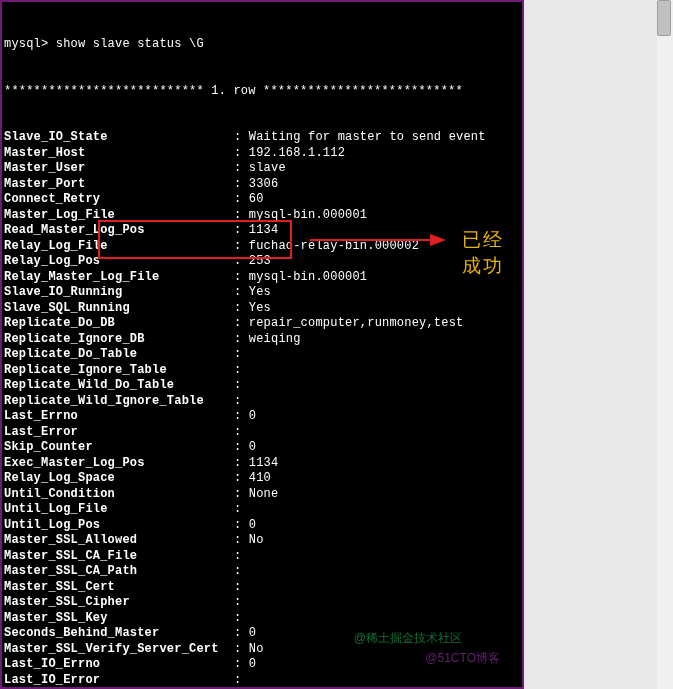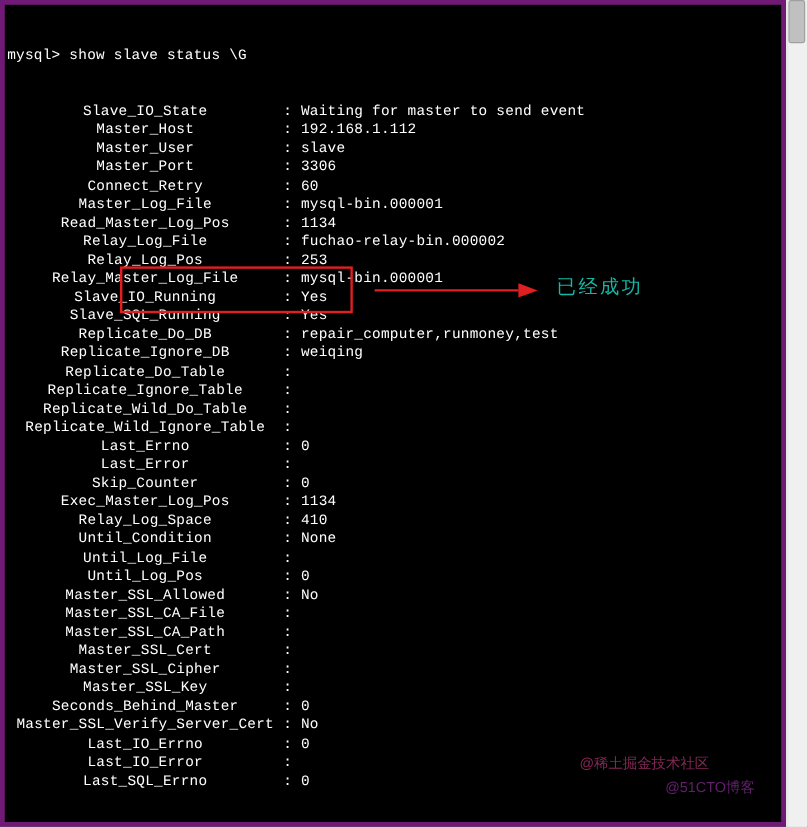--- a/index.html
+++ b/index.html
@@ -7,43 +7,44 @@
     padding: 0;
     width: 673px;
     height: 689px;
     font-family: "Courier New", Consolas, monospace;
     font-size: 12px;
     background: #e8e8e8;
     overflow: hidden;
     position: relative;
   }
   .outer {
-    width: 655px;
+    width: 524px;
     height: 689px;
     background: #000;
     color: #fff;
     position: relative;
-    border: 4px solid #701a75;
+    border: 2px solid #701a75;
     box-sizing: border-box;
   }
   .term {
     padding: 4px 2px 4px 2px;
     white-space: pre;
     line-height: 15.5px;
     letter-spacing: 0.2px;
   }
   .row {
     display: block;
     white-space: pre;
   }
   .lbl {
     display: inline-block;
     width: 230px;
-    text-align: center;
+    text-align: left;
     white-space: pre;
+    font-weight: bold;
   }
   .colon {
     white-space: pre;
   }
   .val {
     white-space: pre;
     margin-top: 16px;
   }
 
   .highlight-box {
@@ -62,23 +63,23 @@
     top: 228px;
     width: 140px;
     height: 20px;
     pointer-events: none;
   }
   .arrow svg { display:block; }
   .annot {
     position: absolute;
     left: 460px;
     top: 225px;
-    color: #14b8a6;
+    color: #eab308;
     font-family: Liberation Mono, monospace;
-    font-size: 16px;
+    font-size: 19px;
     letter-spacing: 2px;
     pointer-events: none;
   }
 
   
   .scroll-track {
     position: absolute;
     right: 0;
     top: 0;
     width: 16px;
@@ -93,21 +94,21 @@
     height: 34px;
     background: #c0c0c0;
     border: 1px solid #a0a0a0;
     border-radius: 2px;
   }
 
   .watermark1 {
     position: absolute;
     right: 60px;
     bottom: 40px;
-    color: #ec4899;
+    color: #22c55e;
     font-family: sans-serif;
     font-size: 12px;
     opacity: 0.55;
     pointer-events: none;
   }
   .watermark2 {
     position: absolute;
     right: 22px;
     bottom: 20px;
     color: #d946ef;
@@ -120,20 +121,21 @@
 </head>
 <body>
 
 <div class="scroll-track">
   <div class="scroll-thumb"></div>
 </div>
 
 <div class="outer">
   <div class="term">
     <span class="row">mysql&gt; show slave status \G</span>
+    <span class="row">*************************** 1. row ***************************</span>
     <div id="fields"><span class="row"><span class="lbl">Slave_IO_State</span><span class="colon">: </span><span class="val">Waiting for master to send event</span></span><span class="row"><span class="lbl">Master_Host</span><span class="colon">: </span><span class="val">192.168.1.112</span></span><span class="row"><span class="lbl">Master_User</span><span class="colon">: </span><span class="val">slave</span></span><span class="row"><span class="lbl">Master_Port</span><span class="colon">: </span><span class="val">3306</span></span><span class="row"><span class="lbl">Connect_Retry</span><span class="colon">: </span><span class="val">60</span></span><span class="row"><span class="lbl">Master_Log_File</span><span class="colon">: </span><span class="val">mysql-bin.000001</span></span><span class="row"><span class="lbl">Read_Master_Log_Pos</span><span class="colon">: </span><span class="val">1134</span></span><span class="row"><span class="lbl">Relay_Log_File</span><span class="colon">: </span><span class="val">fuchao-relay-bin.000002</span></span><span class="row"><span class="lbl">Relay_Log_Pos</span><span class="colon">: </span><span class="val">253</span></span><span class="row"><span class="lbl">Relay_Master_Log_File</span><span class="colon">: </span><span class="val">mysql-bin.000001</span></span><span class="row"><span class="lbl">Slave_IO_Running</span><span class="colon">: </span><span class="val">Yes</span></span><span class="row"><span class="lbl">Slave_SQL_Running</span><span class="colon">: </span><span class="val">Yes</span></span><span class="row"><span class="lbl">Replicate_Do_DB</span><span class="colon">: </span><span class="val">repair_computer,runmoney,test</span></span><span class="row"><span class="lbl">Replicate_Ignore_DB</span><span class="colon">: </span><span class="val">weiqing</span></span><span class="row"><span class="lbl">Replicate_Do_Table</span><span class="colon">: </span><span class="val"></span></span><span class="row"><span class="lbl">Replicate_Ignore_Table</span><span class="colon">: </span><span class="val"></span></span><span class="row"><span class="lbl">Replicate_Wild_Do_Table</span><span class="colon">: </span><span class="val"></span></span><span class="row"><span class="lbl">Replicate_Wild_Ignore_Table</span><span class="colon">: </span><span class="val"></span></span><span class="row"><span class="lbl">Last_Errno</span><span class="colon">: </span><span class="val">0</span></span><span class="row"><span class="lbl">Last_Error</span><span class="colon">: </span><span class="val"></span></span><span class="row"><span class="lbl">Skip_Counter</span><span class="colon">: </span><span class="val">0</span></span><span class="row"><span class="lbl">Exec_Master_Log_Pos</span><span class="colon">: </span><span class="val">1134</span></span><span class="row"><span class="lbl">Relay_Log_Space</span><span class="colon">: </span><span class="val">410</span></span><span class="row"><span class="lbl">Until_Condition</span><span class="colon">: </span><span class="val">None</span></span><span class="row"><span class="lbl">Until_Log_File</span><span class="colon">: </span><span class="val"></span></span><span class="row"><span class="lbl">Until_Log_Pos</span><span class="colon">: </span><span class="val">0</span></span><span class="row"><span class="lbl">Master_SSL_Allowed</span><span class="colon">: </span><span class="val">No</span></span><span class="row"><span class="lbl">Master_SSL_CA_File</span><span class="colon">: </span><span class="val"></span></span><span class="row"><span class="lbl">Master_SSL_CA_Path</span><span class="colon">: </span><span class="val"></span></span><span class="row"><span class="lbl">Master_SSL_Cert</span><span class="colon">: </span><span class="val"></span></span><span class="row"><span class="lbl">Master_SSL_Cipher</span><span class="colon">: </span><span class="val"></span></span><span class="row"><span class="lbl">Master_SSL_Key</span><span class="colon">: </span><span class="val"></span></span><span class="row"><span class="lbl">Seconds_Behind_Master</span><span class="colon">: </span><span class="val">0</span></span><span class="row"><span class="lbl">Master_SSL_Verify_Server_Cert</span><span class="colon">: </span><span class="val">No</span></span><span class="row"><span class="lbl">Last_IO_Errno</span><span class="colon">: </span><span class="val">0</span></span><span class="row"><span class="lbl">Last_IO_Error</span><span class="colon">: </span><span class="val"></span></span><span class="row"><span class="lbl">Last_SQL_Errno</span><span class="colon">: </span><span class="val">0</span></span></div>
     
   </div>
 
   <div class="highlight-box"></div>
 
   <div class="arrow">
     <svg width="140" height="20">
       <line x1="0" y1="10" x2="120" y2="10" stroke="#e02020" stroke-width="2"></line>
       <polygon points="120,4 136,10 120,16" fill="#e02020"></polygon>

